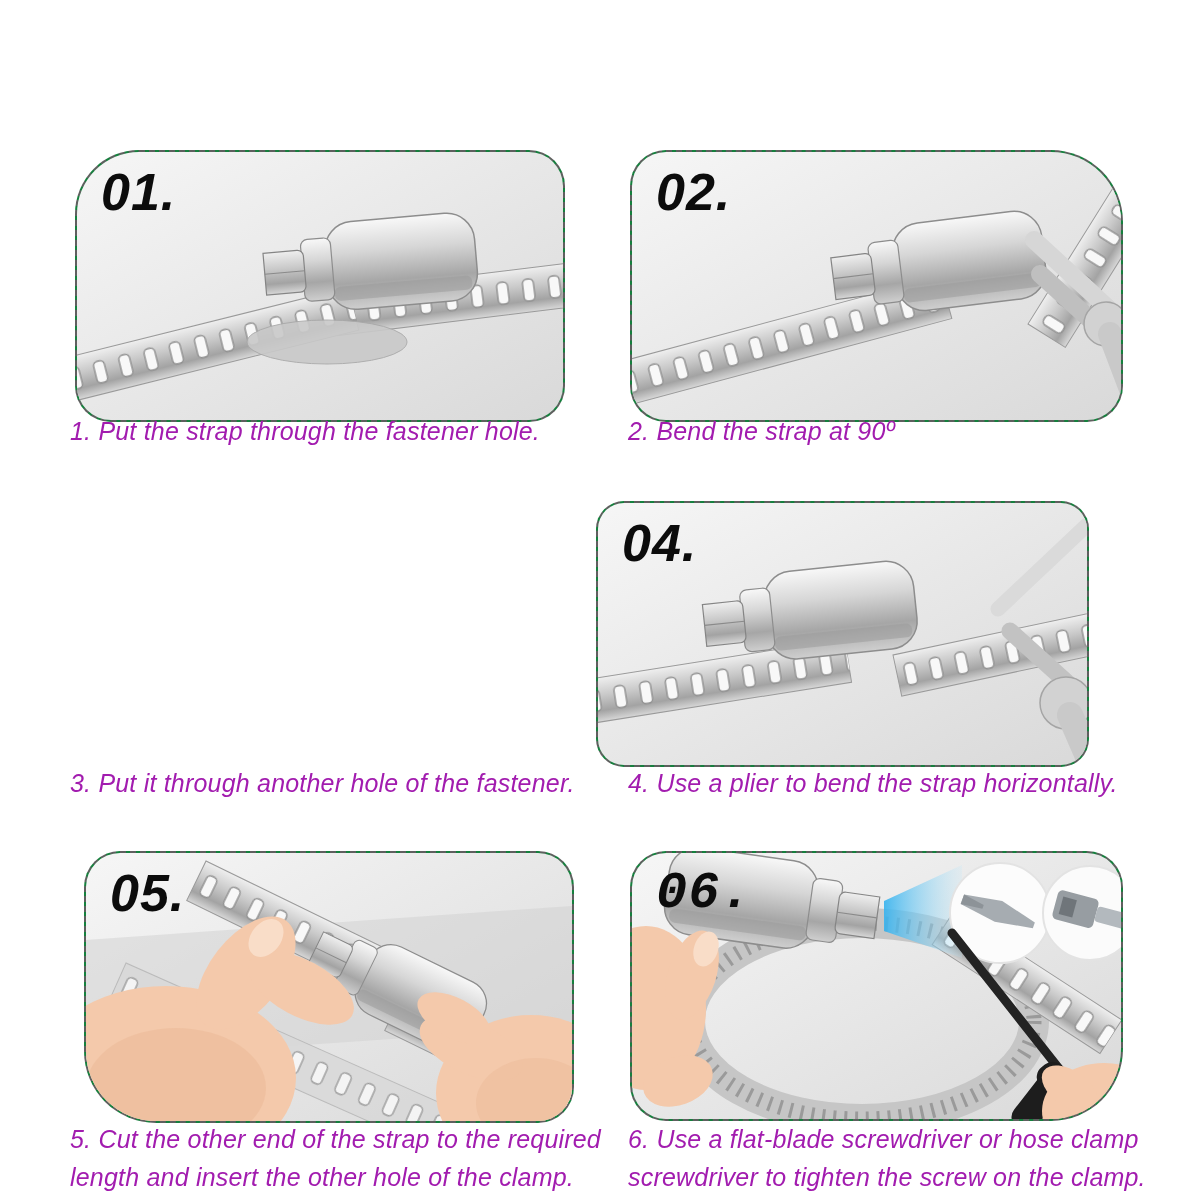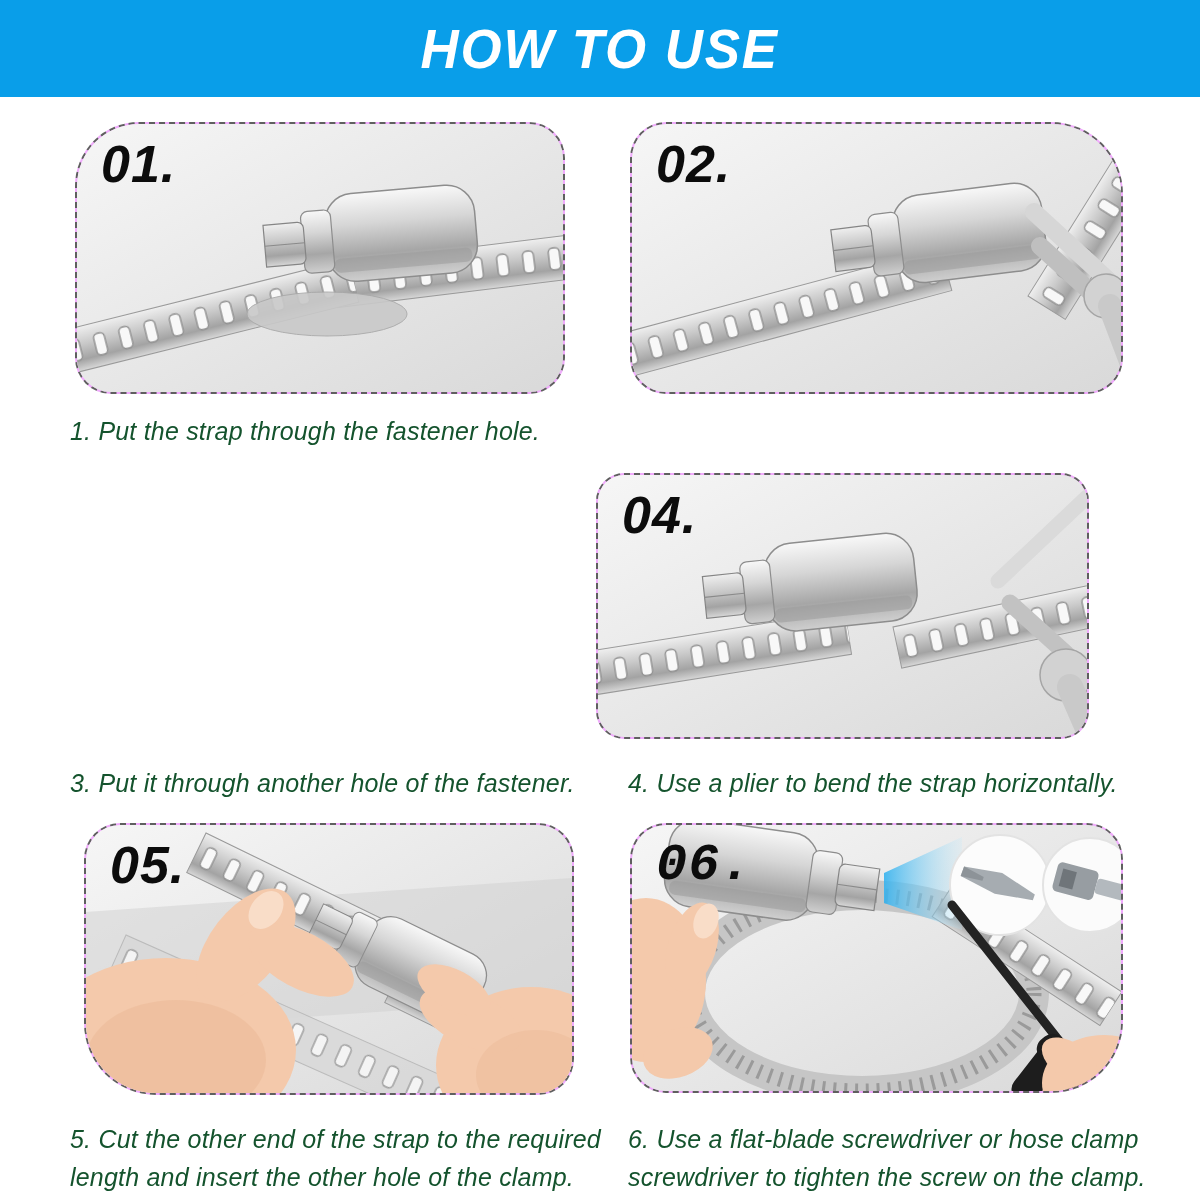--- a/index.html
+++ b/index.html
@@ -6,36 +6,36 @@
   body{font-family:"Liberation Sans","DejaVu Sans",sans-serif;}
   .page{position:relative;width:1200px;height:1200px;background:#ffffff;overflow:hidden;}
 
   
   .banner{position:absolute;left:0;top:0;width:1200px;height:97px;background:#099ee9;
           display:flex;align-items:center;justify-content:center;}
   .banner h1{margin:0;color:#ffffff;font-size:55px;font-weight:bold;font-style:italic;
              letter-spacing:2px;transform:scaleX(.96);}
 
   
-  .panel{position:absolute;border:2px dashed #5f5f5f;overflow:hidden;background:#f0abfc;}
+  .panel{position:absolute;border:2px dashed #5f5f5f;overflow:hidden;background:#15803d;margin-top:28px;}
   .panel svg{position:absolute;left:0;top:0;width:100%;height:100%;display:block;}
   .p1{left:75px;top:122px;width:486px;height:268px;border-radius:64px 36px 36px 36px;}
   .p2{left:630px;top:122px;width:489px;height:268px;border-radius:36px 72px 36px 36px;}
   .p3{left:75px;top:473px;width:486px;height:262px;border-radius:36px;}
   .p4{left:596px;top:473px;width:489px;height:262px;border-radius:28px;}
   .p5{left:84px;top:823px;width:486px;height:268px;border-radius:36px 36px 36px 72px;}
   .p6{left:630px;top:823px;width:489px;height:266px;border-radius:36px 36px 72px 36px;font-family:Liberation Mono, monospace;}
 
   .step-num{position:absolute;left:24px;top:12px;z-index:5;
             font-size:52px;line-height:1.1;font-weight:bold;font-style:italic;
             color:#0c0c0c;letter-spacing:1px;}
 
   
   .caption{position:absolute;margin:0;width:545px;font-size:25px;line-height:38px;
-           font-style:italic;color:#14532d;letter-spacing:.2px;}
+           font-style:italic;color:#a21caf;letter-spacing:.2px;}
   .c1{left:70px;top:412px;}
   .c2{left:628px;top:412px;}
   .c3{left:70px;top:764px;}
   .c4{left:628px;top:764px;}
   .c5{left:70px;top:1120px;}
   .c6{left:628px;top:1120px;}
 </style>
 </head>
 <body>
 
@@ -69,23 +69,20 @@
       <g id="clampHead">
         <rect x="46" y="-2" width="150" height="88" rx="28" fill="url(#housingGrad)" stroke="#8d8d8d" stroke-width="1.5"></rect>
         <rect x="52" y="62" width="138" height="14" rx="6" fill="#9b9b9b" opacity="0.55"></rect>
         <rect x="22" y="12" width="30" height="62" rx="7" fill="url(#housingGrad)" stroke="#8d8d8d" stroke-width="1.2"></rect>
         <path d="M-16,22 h34 a6,6 0 0 1 6,6 v30 a6,6 0 0 1 -6,6 h-34 z" fill="url(#metal)" stroke="#858585" stroke-width="1.2"></path>
         <line x1="-16" y1="43" x2="24" y2="43" stroke="#8a8a8a" stroke-width="1.2"></line>
       </g>
     </defs>
   </svg>
 
-  <header class="banner">
-    <h1>HOW TO USE</h1>
-  </header>
 
   <section class="panel p1">
     <svg viewBox="0 0 486 268" preserveAspectRatio="xMidYMid slice">
       <rect width="486" height="268" fill="url(#bgGrad)"></rect>
       <g transform="translate(255,140) rotate(-7)">
         <rect width="240" height="44" fill="url(#metal)" stroke="#9a9a9a" stroke-width="1"></rect>
         <rect width="240" height="44" fill="url(#slots)"></rect>
       </g>
       <g transform="translate(-20,208) rotate(-14)">
         <rect width="300" height="44" fill="url(#metal)" stroke="#9a9a9a" stroke-width="1"></rect>
@@ -219,18 +216,19 @@
         <ellipse cx="14" cy="155" rx="60" ry="82"></ellipse>
         <ellipse cx="60" cy="122" rx="24" ry="46" transform="rotate(18 60 122)"></ellipse>
         <ellipse cx="46" cy="228" rx="36" ry="24" transform="rotate(-20 46 228)"></ellipse>
         <ellipse cx="74" cy="96" rx="12" ry="18" transform="rotate(18 74 96)" fill="#f9ddc8"></ellipse>
       </g>
     </svg>
     <span class="step-num">06.</span>
   </section>
 
   <p class="caption c1">1. Put the strap through the fastener hole.</p>
+  <p class="caption c2">2. Bend the strap at 90º</p>
   <p class="caption c3">3. Put it through another hole of the fastener.</p>
   <p class="caption c4">4. Use a plier to bend the strap horizontally.</p>
   <p class="caption c5">5. Cut the other end of the strap to the required length and insert the other hole of the clamp.</p>
   <p class="caption c6">6. Use a flat-blade screwdriver or hose clamp screwdriver to tighten the screw on the clamp.</p>
 
 </div>
 
 </body></html>

